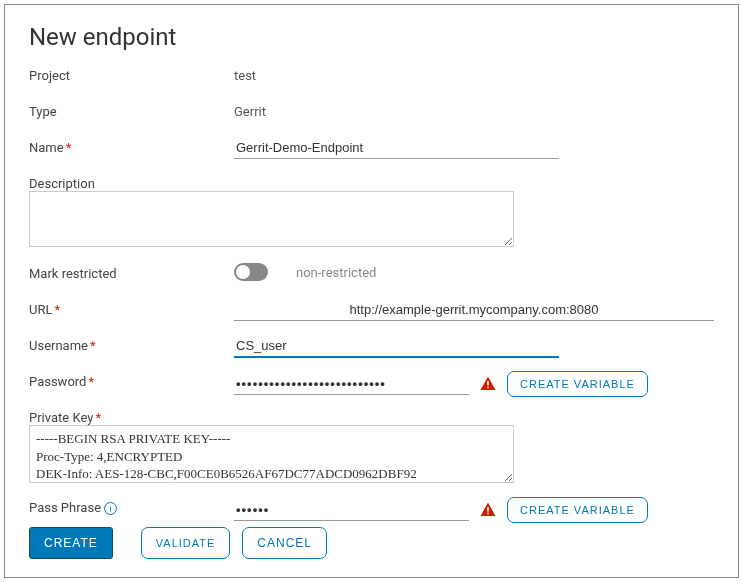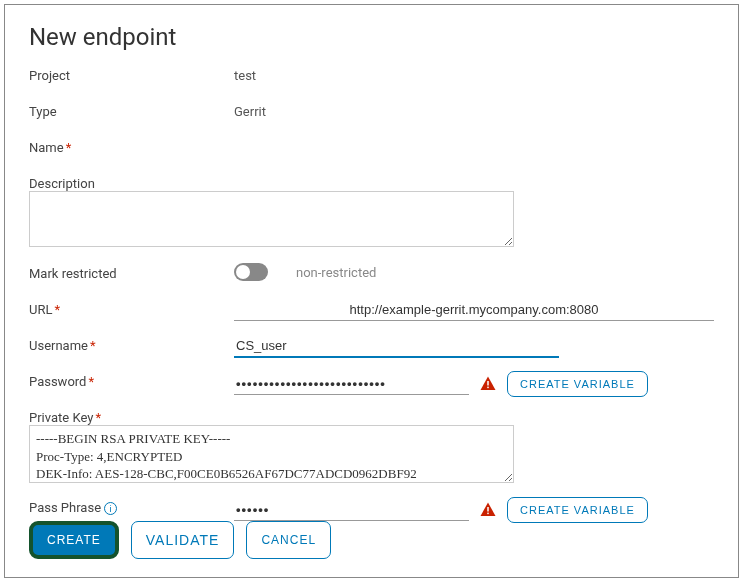--- a/index.html
+++ b/index.html
@@ -110,29 +110,29 @@
       color: #0079b8;
       background: #fff;
       padding: 6px 12px;
       font-size: 11px;
       letter-spacing: 1px;
       font-weight: 500;
       cursor: pointer;
       border-radius: 7px;
     }
     .btn-primary {
-      border: 4px solid #14532d;
+      border: 1px solid #14532d;
       background: #0079b8;
       color: #fff;
       padding: 8px 14px;
       font-size: 12px;
       letter-spacing: 1px;
       font-weight: 500;
       cursor: pointer;
-      border-radius: 9px;
+      border-radius: 3px;
     }
     .footer {
       position: absolute;
       bottom: 18px;
       left: 24px;
       display: flex;
       gap: 12px;
     }
     .info-icon {
       display: inline-flex;
@@ -162,20 +162,23 @@
 
   <div class="form-row">
     <div class="label-col">Type</div>
     <div class="field-col">
         <span class="static-text">Gerrit</span>
       </div>
   </div>
 
   <div class="form-row">
     <div class="label-col"><span>Name</span><span class="required">*</span></div>
+    <div class="field-col">
+      <input class="underline-input" value="Gerrit-Demo-Endpoint" style="">
+    </div>
   </div>
 
   <div class="form-row tall" style="margin-bottom:16px;">
     <div class="label-col">Description</div>
     <div class="field-col">
       <textarea class="textarea-box" style=""></textarea>
     </div>
   </div>
 
   <div class="form-row">
@@ -232,16 +235,16 @@
           <path fill="#c92100" d="M12 2 L22 20 L2 20 Z"></path>
           <rect x="11" y="8" width="2" height="6" fill="#fff"></rect>
           <rect x="11" y="15.5" width="2" height="2" fill="#fff"></rect>
         </svg>
       <button class="btn-outline">CREATE VARIABLE</button>
     </div>
   </div>
 
   <div class="footer">
     <button class="btn-primary">CREATE</button>
-    <button class="btn-outline" style="padding:8px 14px;font-size:14px;">VALIDATE</button>
+    <button class="btn-outline" style="padding:8px 14px;font-size:11px;margin-left:16px;">VALIDATE</button>
     <button class="btn-outline" style="padding:8px 14px;font-size:12px;">CANCEL</button>
   </div>
 </div>
 
 </body></html>

